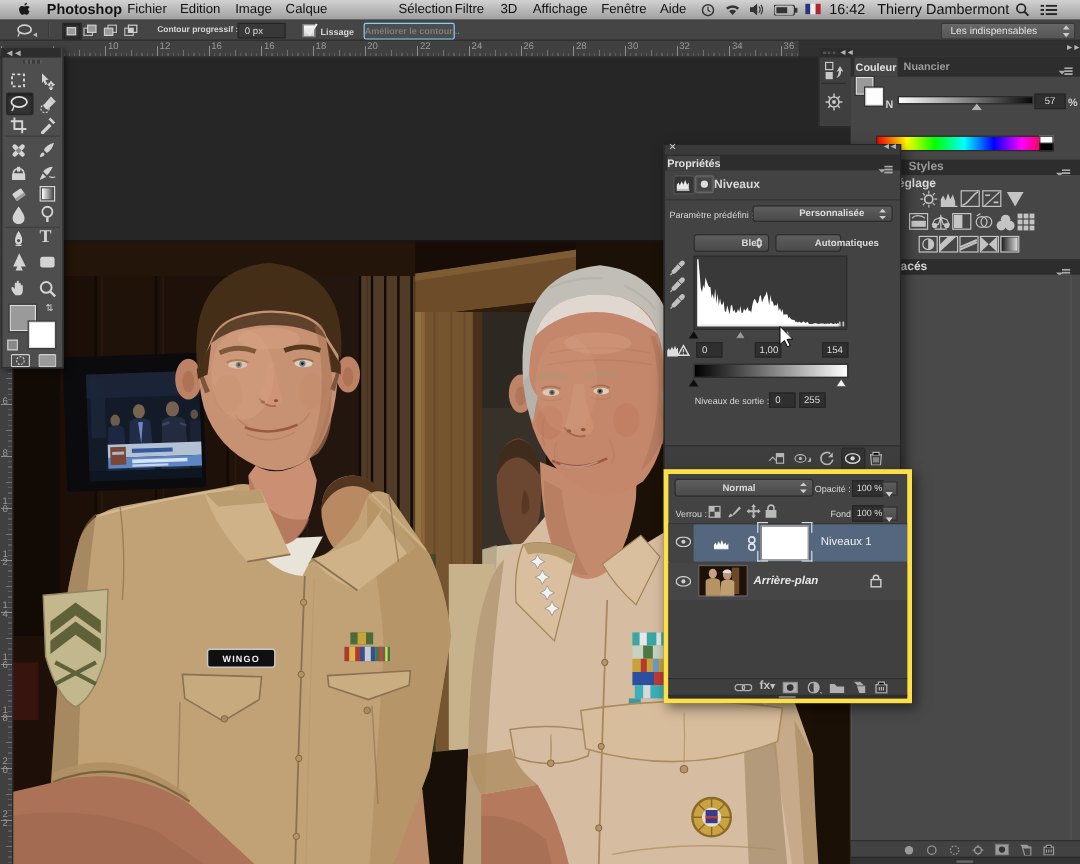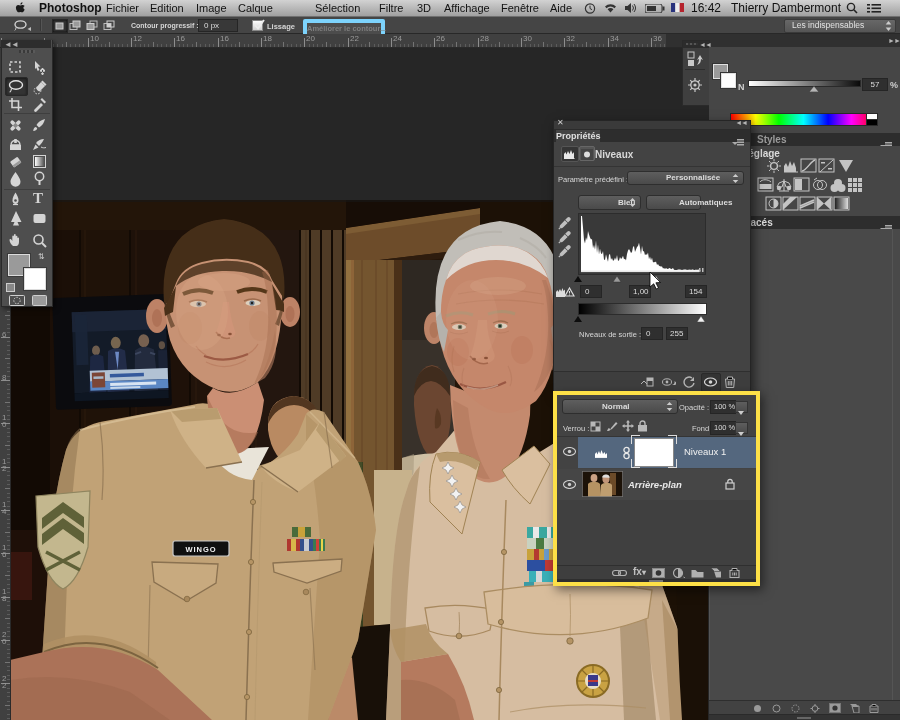--- a/index.html
+++ b/index.html
@@ -335,21 +335,21 @@
 <div id="menubar" class="ab">
  <svg class="ab" style="left:15px;top:2px" width="11" height="12" viewBox="0 0 11 12">
         <path fill="#1a1a1a" d="M8.3 6.4c0-1.6 1.3-2.4 1.4-2.4C9 3 7.9 2.9 7.5 2.9c-1 0-1.8.5-2.3.5S4 2.9 3.2 2.9C2 3 .9 3.9.9 5.8c0 1.2.4 2.4 1 3.2.5.7 1 1.3 1.7 1.3.7 0 1-.4 1.8-.4s1.1.4 1.8.4 1.2-.6 1.7-1.3c.5-.8.7-1.5.7-1.6-.1 0-1.3-.5-1.3-2.4zM6.9 1.9c.4-.5.6-1.1.6-1.7-.6 0-1.2.4-1.6.8-.3.4-.6 1-.5 1.6.6.1 1.1-.3 1.5-.7z"></path>
       </svg>
  <span class="mi" style="left:39px;font-weight:bold;font-size:12px;top:1px;">Photoshop</span>
  <span class="mi" style="left:106px;">Fichier</span>
  <span class="mi" style="left:150px;">Edition</span>
  <span class="mi" style="left:196px;">Image</span>
  <span class="mi" style="left:238px;">Calque</span>
  <span class="mi" style="left:294px;margin-top:35px;">Texte</span>
- <span class="mi" style="left:315px;text-align:center;">Sélection</span>
+ <span class="mi" style="left:332px;text-align:center;">Sélection</span>
  <span class="mi" style="left:379px;">Filtre</span>
  <span class="mi" style="left:417px;">3D</span>
  <span class="mi" style="left:444px;">Affichage</span>
  <span class="mi" style="left:501px;">Fenêtre</span>
  <span class="mi" style="left:550px;">Aide</span>
  <svg class="ab" style="left:584px;top:3px" width="12" height="11" viewBox="0 0 12 11">
         <circle cx="6" cy="5.5" r="4.6" fill="none" stroke="#333" stroke-width="1.2"></circle>
         <path d="M6 2.6v2.9l2 1.2" stroke="#333" stroke-width="1" fill="none"></path>
       </svg>
  <svg class="ab" style="left:604px;top:3px" width="13" height="10" viewBox="0 0 13 10">
@@ -409,21 +409,21 @@
           <rect x="4" y="1" width="7" height="6" fill="none" stroke="#cfcfcf"></rect>
           <rect x="4" y="3.5" width="4" height="3.5" fill="#cfcfcf"></rect>
         </svg></span>
  <span class="ab" style="left:131px;top:5px;font-weight:bold;white-space:nowrap;font-size:7px;">Contour progressif :</span>
  <span class="ab darkwell" style="left:198px;top:2px;width:38px;height:11px;background:#383838;"><span style="margin-left:5px;font-size:8px;">0 px</span></span>
  <span class="ab" style="left:252px;top:3px;width:9px;height:9px;background:linear-gradient(#fdfdfd,#cfcfcf);border:1px solid #888;"></span>
  <svg class="ab" style="left:253px;top:1px" width="13" height="13">
         <path d="M2 7l3 3.5L11 2" stroke="#ececec" stroke-width="1.8" fill="none"></path>
       </svg>
  <span class="ab" style="left:267px;top:5px;font-weight:bold;font-size:7.5px;">Lissage</span>
- <span class="ab" style="left:303px;top:2px;width:74px;height:12px;background:#4c4c4c;border:4px solid #7dd3fc;border-radius:2px;color:#7e7e7e;font-weight:bold;text-align:center;font-size:7.5px;line-height:12px;white-space:nowrap;">Améliorer le contour...</span>
+ <span class="ab" style="left:303px;top:2px;width:74px;height:12px;background:#4c4c4c;border:1px solid #7dd3fc;border-radius:2px;color:#7e7e7e;font-weight:bold;text-align:center;font-size:7.5px;line-height:12px;white-space:nowrap;">Améliorer le contour...</span>
  <span class="ab" style="left:784px;top:2px;width:110px;height:12px;background:linear-gradient(#676767,#555);border:1px solid #3a3a3a;border-radius:2px;">
    <span style="margin-left:7px;font-size:8.5px;color:#e2e2e2;">Les indispensables</span>
    <svg class="ab" style="right:3px;top:1px" width="7" height="10">
           <path d="M3.5 0L6.3 3.5H.7z" fill="#ccc"></path>
           <path d="M3.5 10L.7 6.5h5.6z" fill="#ccc"></path>
         </svg>
  </span>
 </div>
 <div id="hruler" class="ab">
       <svg style="position:absolute;left:0;top:0" width="666" height="13" shape-rendering="crispEdges">
@@ -889,20 +889,32 @@
  <svg class="ab" style="left:4px;top:36px" width="16" height="16">
         <circle cx="8" cy="8" r="4.2" fill="none" stroke="#c8c8c8" stroke-width="1.3"></circle>
         <circle cx="8" cy="8" r="1.6" fill="#c8c8c8"></circle>
         <g stroke="#c8c8c8" stroke-width="1.2">
           <path d="M8 1v3M8 12v3M1 8h3M12 8h3M3.2 3.2l2 2M10.8 10.8l2 2M12.8 3.2l-2 2M5.2 10.8l-2 2"></path>
         </g>
       </svg>
 </div>
 <div id="dock" class="ab">
 
+ <div class="ab" style="left:0;top:0;width:191px;height:17px;background:#2d2d2d;">
+  <span class="ab" style="left:3px;top:1px;width:36px;height:16px;background:#464646;color:#e2e2e2;font-size:9px;font-weight:bold;text-align:center;line-height:16px;">Couleur</span>
+  <span class="ab" style="left:44px;top:3px;color:#9b9b9b;font-size:9px;font-weight:bold;">Nuancier</span>
+  <span class="ab" style="right:8px;top:4px;width:10px;height:8px;"><svg width="12" height="8">
+            <path d="M0 3l3-3v6z" fill="#aaa" transform="rotate(-90 3 3)"></path>
+            <g fill="#aaa">
+              <rect x="5" y="0" width="7" height="1.5"></rect>
+              <rect x="5" y="2.5" width="7" height="1.5"></rect>
+              <rect x="5" y="5" width="7" height="1.5"></rect>
+            </g>
+          </svg></span>
+ </div>
  <div class="ab" style="left:0;top:17px;width:191px;height:67px;background:#464646;">
   <span class="ab" style="left:4px;top:0px;width:13px;height:13px;background:#9a9a9a;border:1px solid #e0e0e0;outline:1px solid #333;"></span>
   <span class="ab" style="left:12px;top:9px;width:13px;height:13px;background:#fdfdfd;border:1px solid #e0e0e0;outline:1px solid #333;"></span>
   <span class="ab" style="left:29px;top:18px;color:#d0d0d0;font-size:9px;font-weight:bold;">N</span>
   <span class="ab" style="left:39px;top:16px;width:111px;height:5px;background:linear-gradient(90deg,#fff,#0a0a0a);border:1px solid #2a2a2a;"></span>
   <svg class="ab" style="left:100px;top:22px" width="10" height="6">
           <path d="M5 0l5 6H0z" fill="#b5b5b5" stroke="#333" stroke-width=".6"></path>
         </svg>
   <span class="ab darkwell" style="left:153px;top:14px;width:24px;height:11px;font-size:8px;text-align:center;">57</span>
   <span class="ab" style="left:181px;top:16px;color:#d0d0d0;font-size:9px;font-weight:bold;">%</span>

